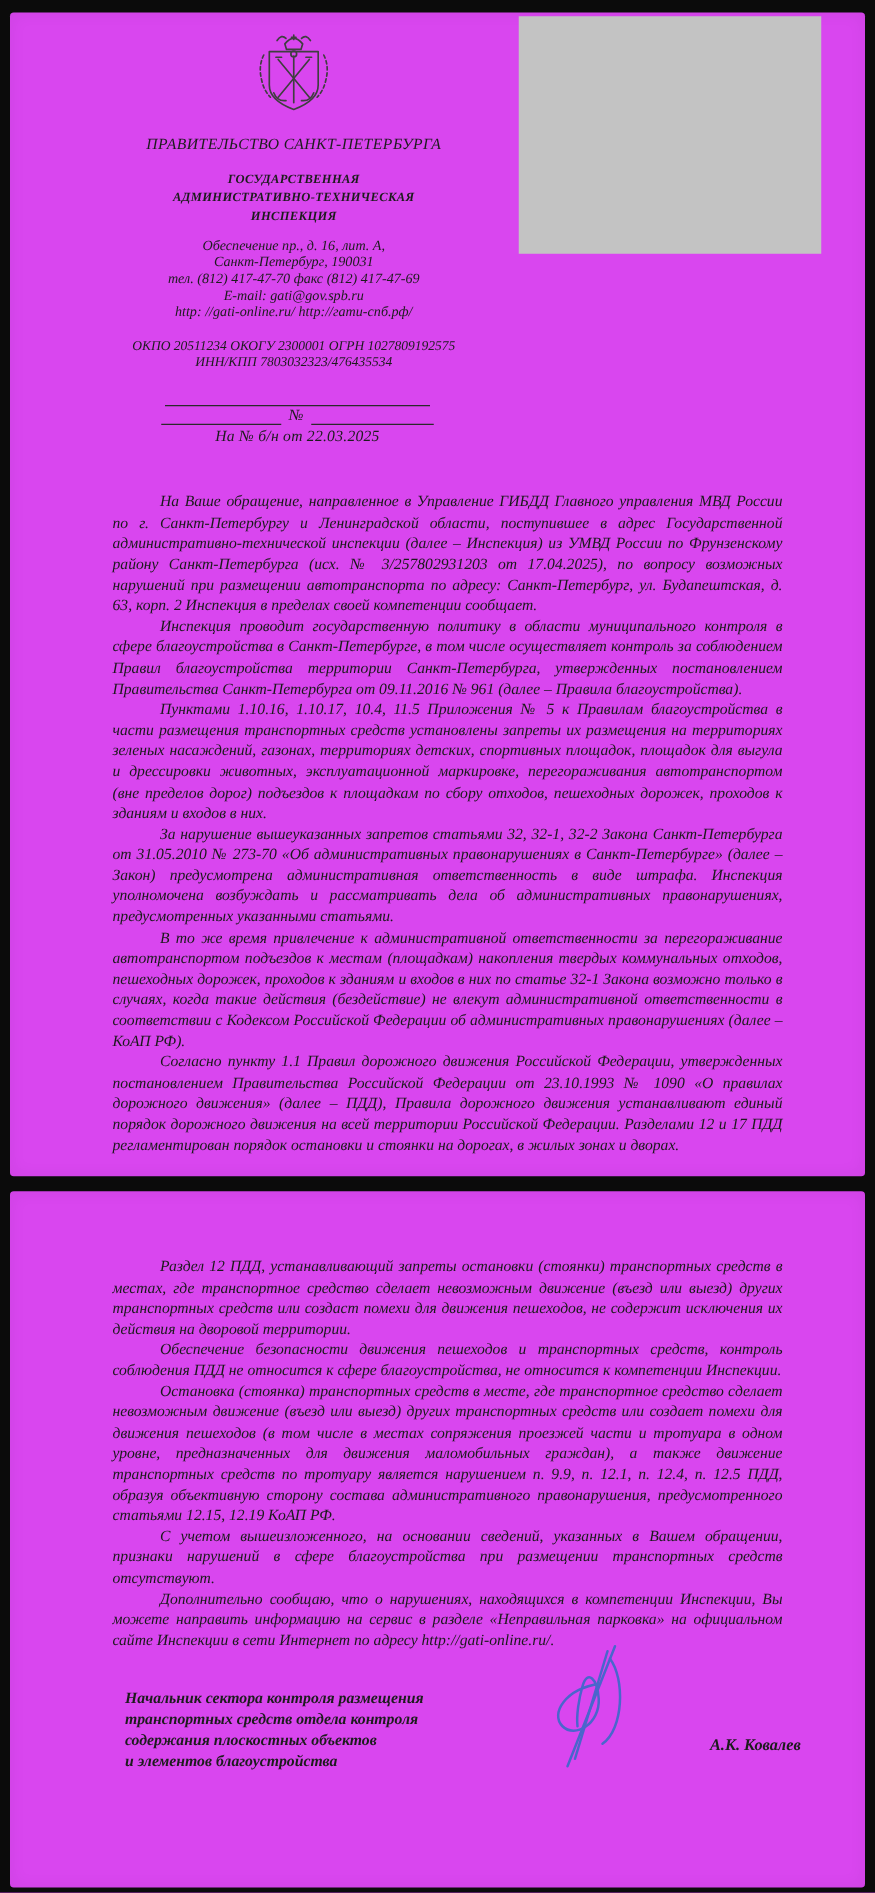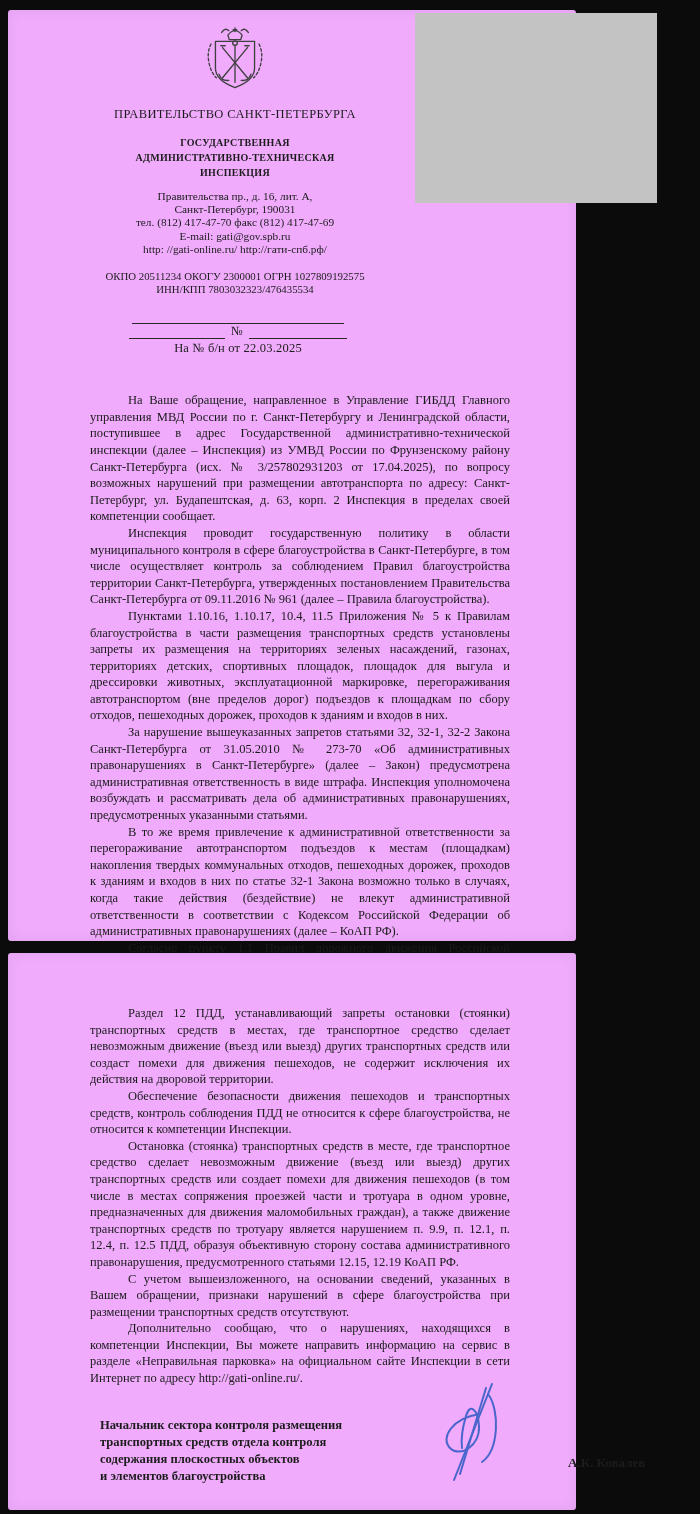--- a/index.html
+++ b/index.html
@@ -9,25 +9,26 @@
     font-family: "Liberation Serif", "DejaVu Serif", serif;
     color: #1c1c1c;
     overflow: hidden;
   }
   .frame {
     width: 700px; height: 1514px;
     background: #0b0b0b;
     padding: 10px 8px 4px 8px;
   }
   .page {
-    background: #f0abfc;
-    width: 568px;
+    background: #d946ef;
+    width: 684px;
     position: relative;
     border-radius: 3px;
     box-shadow: inset 0 0 14px rgba(0,0,0,0.06);
+    font-style: italic;
   }
   .page1 { height: 931px; }
   .page-gap { height: 12px; background: #0b0b0b; }
   .page2 { height: 557px; }
 
   
   .redact-box {
     position: absolute;
     left: 407px; top: 3px;
     width: 242px; height: 190px;
@@ -156,21 +157,21 @@
 
       <div class="gov-line">ПРАВИТЕЛЬСТВО САНКТ-ПЕТЕРБУРГА</div>
 
       <div class="org-name">
         <div>ГОСУДАРСТВЕННАЯ</div>
         <div>АДМИНИСТРАТИВНО-ТЕХНИЧЕСКАЯ</div>
         <div>ИНСПЕКЦИЯ</div>
       </div>
 
       <div class="address">
-        <div>Правительства пр., д. 16, лит. А,</div>
+        <div>Обеспечение пр., д. 16, лит. А,</div>
         <div>Санкт-Петербург, 190031</div>
         <div>тел. (812) 417-47-70 факс (812) 417-47-69</div>
         <div>E-mail: gati@gov.spb.ru</div>
         <div>http: //gati-online.ru/  http://гати-спб.рф/</div>
       </div>
 
       <div class="codes">
         <div>ОКПО 20511234 ОКОГУ 2300001 ОГРН 1027809192575</div>
         <div>ИНН/КПП 7803032323/476435534</div>
       </div>

